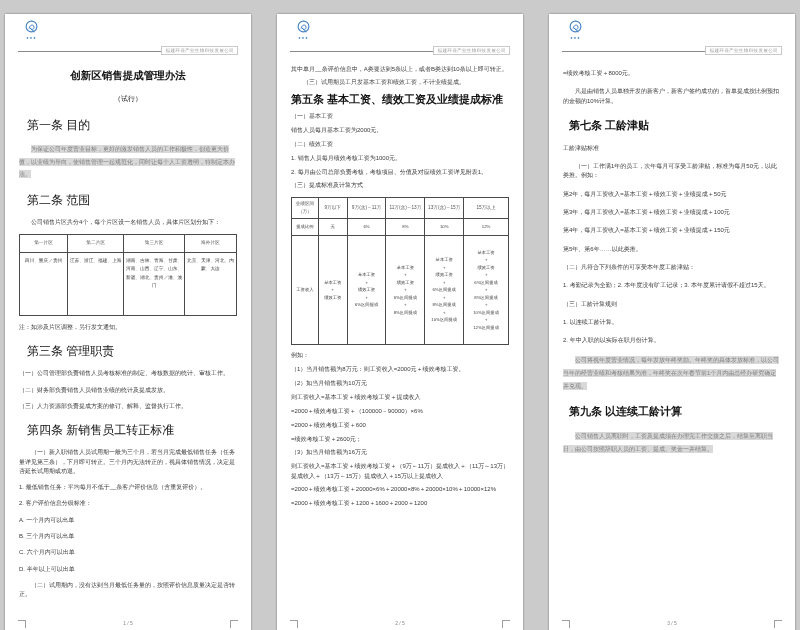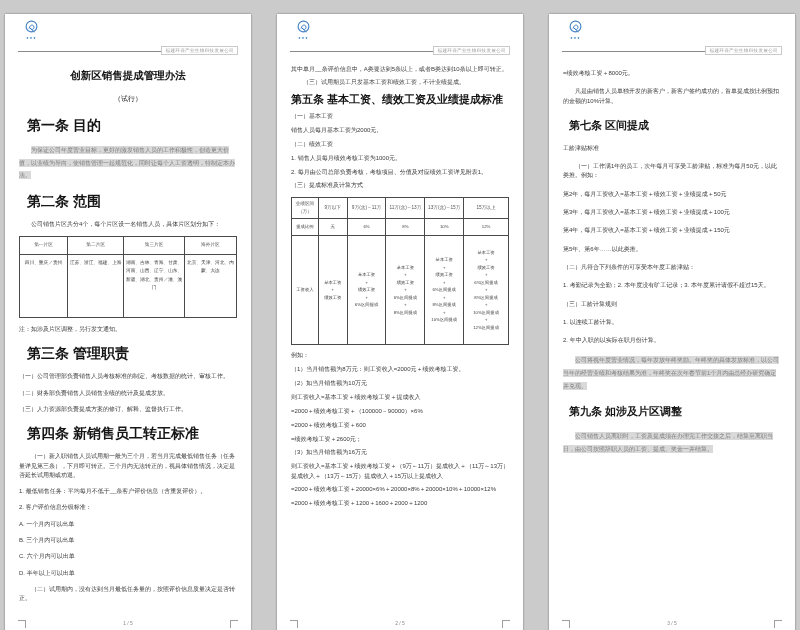--- a/index.html
+++ b/index.html
@@ -26,21 +26,21 @@
     font-size:4.6px;color:#9a9a9a;letter-spacing:.3px;white-space:nowrap;
   }
 
   
   .pbody{padding:8px 14px 0;color:#2b2b2b;}
   .b{margin:7px 0;}
   #p2 .b{margin:4.6px 0;}
   #p3 .b{margin:9px 0;}
   .title{font-size:10.5px;font-weight:bold;text-align:center;color:#111;margin:9px 0 6px;}
   .subtitle{font-size:7px;text-align:center;margin:11px 0 13px;color:#222;}
-  .h{font-size:14px;font-weight:bold;color:#151515;margin:11px 0 9px 8px;}
+  .h{font-size:12px;font-weight:normal;color:#151515;margin:11px 0 9px 8px;}
   .hl{font-size:11px;font-weight:bold;color:#151515;margin:10px 0 9px 6px;}
   #p3 .hl{margin:12px 0 11px 6px;}
   .p{font-size:6px;line-height:1.55;color:#3a3a3a;}
   .ind{text-indent:12px;}
   .fml{margin-left:52px;}
   .hi{background:#d9d9d9;color:#7d7d7d;padding:1px 0;line-height:2.1;}
 
   
   .tb{width:100%;border-collapse:collapse;table-layout:fixed;margin:6px 0;}
   .tb td{
@@ -232,32 +232,32 @@
         <circle cx="6.5" cy="6.5" r="5.4" fill="none" stroke="#3f7fc4" stroke-width="1.1"></circle>
         <path d="M4 8.5 C5 4.5, 8.5 4, 9 7 C9.3 9.5, 6 10.5, 5 8 L9.5 12" fill="none" stroke="#3f7fc4" stroke-width="1"></path>
       </svg>
       <div class="logo-word">● ● ●</div>
     </div>
     <span class="company">福建环保产业生物科技发展公司</span>
   </div>
   <div class="pbody">
       <div class="b p fml">=绩效考核工资＋8000元。</div>
       <div class="b p ind">凡是由销售人员单独开发的新客户，新客户签约成功的，首单提成按比例预扣的金额的10%计算。</div>
-      <div class="b hl">第七条 区间提成</div>
+      <div class="b hl">第七条 工龄津贴</div>
       <div class="b p">工龄津贴标准</div>
       <div class="b p ind">（一）工作满1年的员工，次年每月可享受工龄津贴，标准为每月50元，以此类推。例如：</div>
       <div class="b p">第2年，每月工资收入=基本工资＋绩效工资＋业绩提成＋50元</div>
       <div class="b p">第3年，每月工资收入=基本工资＋绩效工资＋业绩提成＋100元</div>
       <div class="b p">第4年，每月工资收入=基本工资＋绩效工资＋业绩提成＋150元</div>
       <div class="b p">第5年、第6年……以此类推。</div>
       <div class="b p">（二）凡符合下列条件的可享受本年度工龄津贴：</div>
       <div class="b p">1. 考勤记录为全勤；2. 本年度没有旷工记录；3. 本年度累计请假不超过15天。</div>
       <div class="b p">（三）工龄计算规则</div>
       <div class="b p">1. 以连续工龄计算。</div>
       <div class="b p">2. 年中入职的以实际在职月份计算。</div>
       <div class="b p ind"><span class="hi">公司将视年度营业情况，每年发放年终奖励。年终奖的具体发放标准，以公司当年的经营业绩和考核结果为准，年终奖在次年春节前1个月内由总经办研究确定并兑现。</span></div>
-      <div class="b hl">第九条 如涉及片区调整</div>
+      <div class="b hl">第九条 以连续工龄计算</div>
       <div class="b p ind"><span class="hi">公司销售人员离职时，工资及提成须在办理完工作交接之后，结算至离职当日，由公司按照辞职人员的工资、提成、奖金一并结算。</span></div>
     </div>
   <div class="pfoot">3 / 5</div>
   <div class="mark bl"></div>
   <div class="mark br"></div>
 </div>
 
 </body></html>

